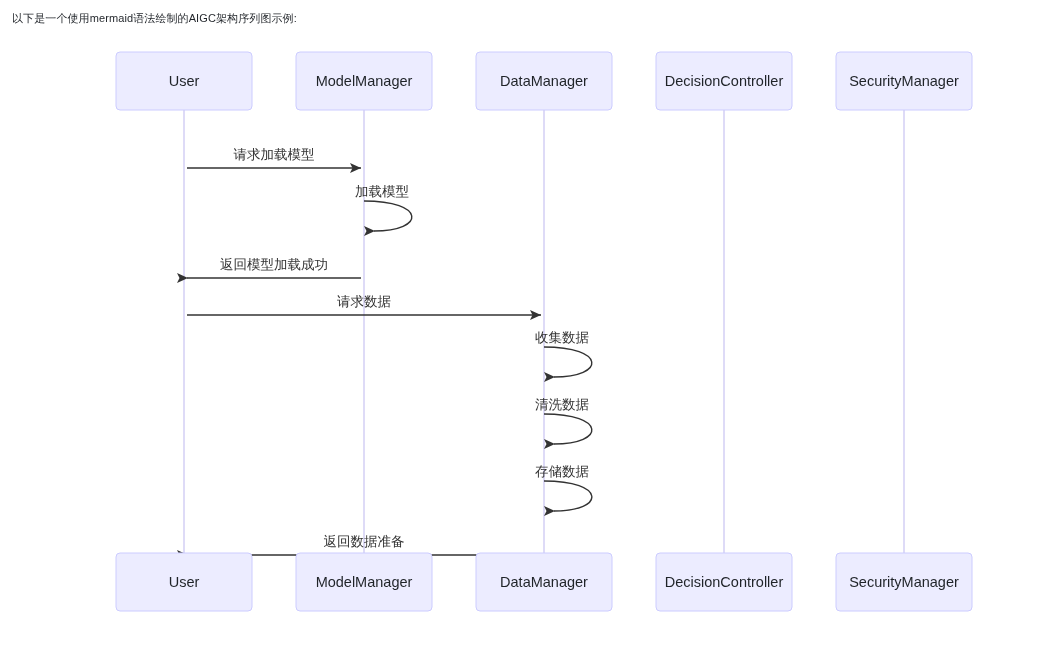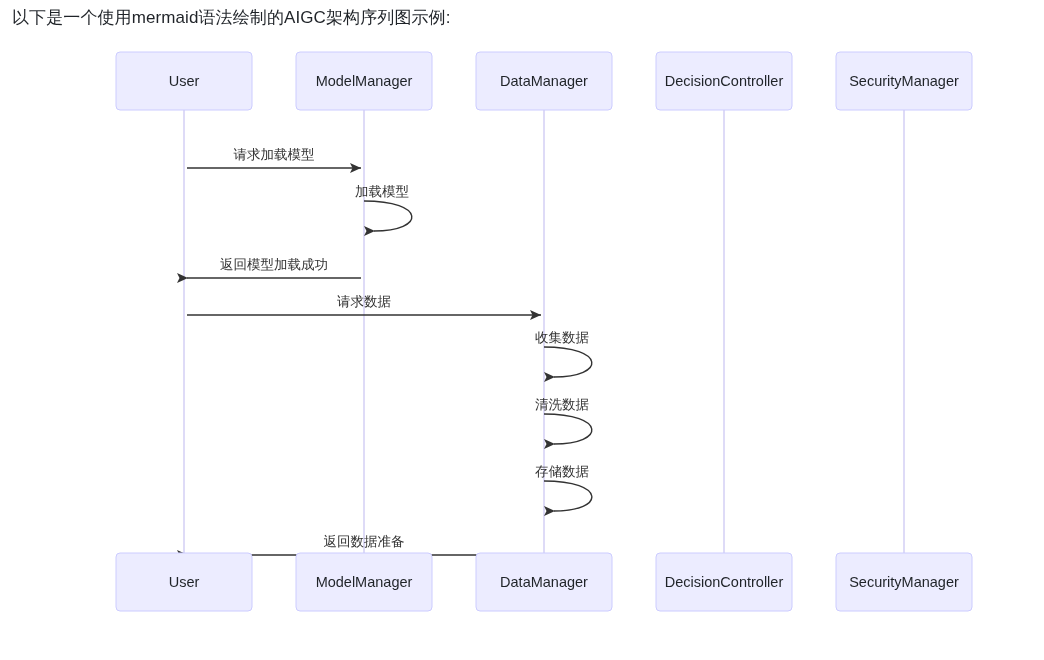--- a/index.html
+++ b/index.html
@@ -17,21 +17,21 @@
   }
   #page {
     position: relative;
     width: 1044px;
     height: 660px;
   }
   .intro-text {
     position: absolute;
     left: 12px;
     top: 8px;
-    font-size: 17px;
+    font-size: 11px;
     line-height: 20px;
     color: #1f2328;
     white-space: nowrap;
     letter-spacing: 0.1px;
   }
   .diagram-wrap {
     position: absolute;
     left: 0;
     top: 38px;
     width: 1044px;

